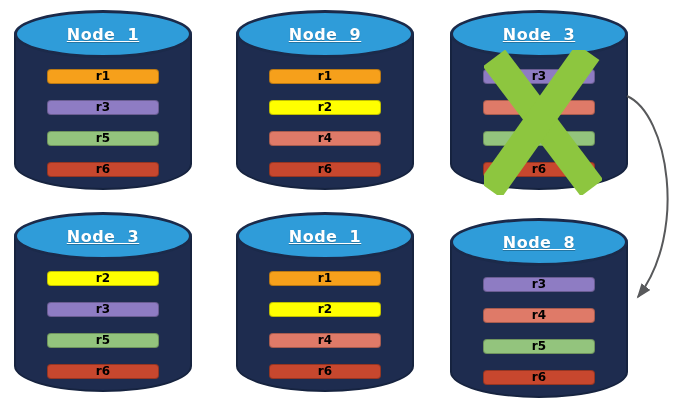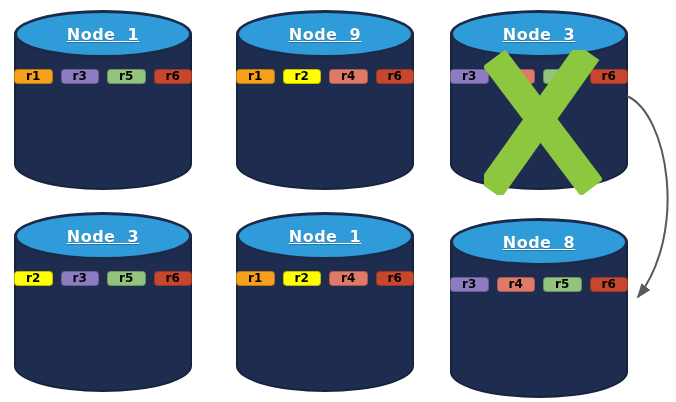--- a/index.html
+++ b/index.html
@@ -39,21 +39,21 @@
     color:#ffffff;
     font-weight:bold;
     font-size:16px;
     letter-spacing:0.5px;
     white-space:pre;
     text-shadow:0 1px 1px rgba(0,0,0,0.25);
     text-decoration:underline;
   }
   .bars{
     position:absolute;left:0;right:0;top:59px;
-    display:flex;flex-direction:row;align-items:center;gap:8px;
+    display:flex;flex-direction:column;align-items:center;gap:16px;
     z-index:3;
   }
   .bar{
     width:112px;height:15px;
     border-radius:4px;
     border:1px solid rgba(0,0,0,0.25);
     box-sizing:border-box;
     color:#000;
     font-size:12px;font-weight:bold;
     line-height:13px;text-align:center;

